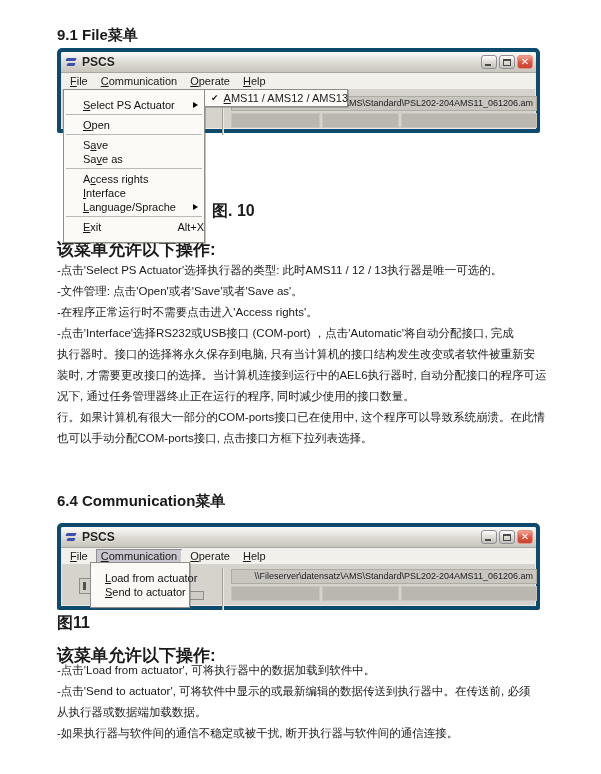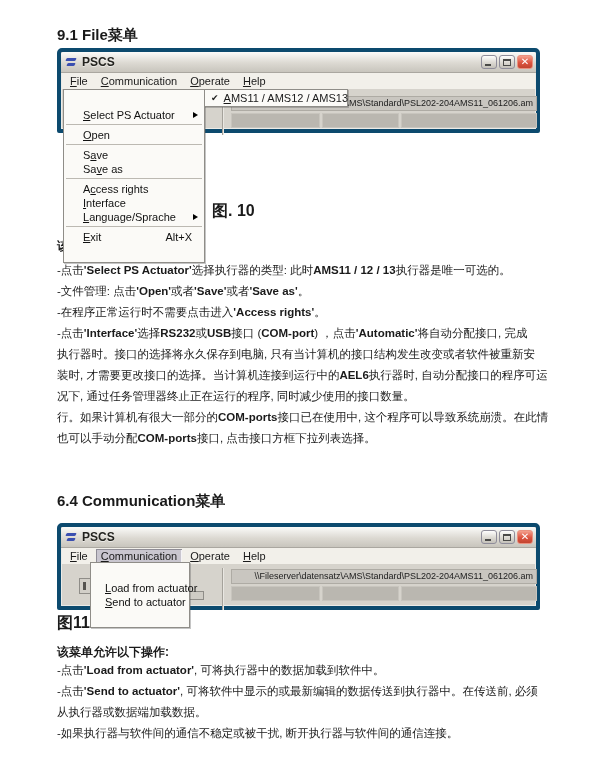--- a/index.html
+++ b/index.html
@@ -2,21 +2,21 @@
 <html><head>
 <meta charset="utf-8">
 <style>
   html,body{margin:0;padding:0;}
   body{
     width:601px;height:774px;position:relative;background:#ffffff;overflow:hidden;
     font-family:"Liberation Sans","DejaVu Sans",sans-serif;color:#1a1a1a;
   }
   .abs{position:absolute;}
   .section-heading{font-size:15px;font-weight:bold;line-height:18px;white-space:nowrap;}
-  .ops-heading{font-size:12px;font-weight:bold;white-space:nowrap;}
+  .ops-heading{font-size:17px;font-weight:bold;white-space:nowrap;}
   .body-lines{font-size:11.5px;line-height:21px;}
   .body-line{white-space:nowrap;height:21px;}
   .fig-caption{font-size:16px;font-weight:bold;white-space:nowrap;}
 
   
   .xp-window{
     width:483px;background:#a3a3a3;border:4px solid #0c4a6e;
     border-radius:5px 5px 2px 2px;box-sizing:border-box;
     box-shadow:inset 0 0 0 1px #ecebe7;
   }
@@ -54,39 +54,39 @@
     font-size:9px;line-height:13px;text-align:right;padding:0 3px;
     white-space:nowrap;overflow:hidden;color:#1c1c1c;
   }
   .strip{position:absolute;left:170px;width:306px;height:15px;display:flex;gap:2px;z-index:1;}
   .strip span{background:#bab7b0;border:1px solid #c8c5be;box-sizing:border-box;height:100%;}
   .strip .c1{width:89px;} .strip .c2{width:77px;} .strip .c3{flex:1 1 auto;}
 
   
   .menu-popup{
     position:absolute;background:#fbfaf7;border:1px solid #8f8d88;
-    box-shadow:1px 1px 0 rgba(90,90,90,.35);z-index:10;font-size:11px;padding:18px 0;box-sizing:border-box;
+    box-shadow:1px 1px 0 rgba(90,90,90,.35);z-index:10;font-size:11px;padding:8px 0;box-sizing:border-box;
   }
   .menu-item{height:14px;line-height:14px;padding-left:19px;position:relative;white-space:nowrap;color:#111;}
   .menu-popup.narrow .menu-item{padding-left:14px;}
   .menu-sep{height:1px;border-top:1px solid #bcb9b2;margin:2px 2px;}
   .submenu-arrow{position:absolute;right:6px;top:4px;width:0;height:0;
     border-top:3.5px solid transparent;border-bottom:3.5px solid transparent;border-left:5px solid #000;}
-  .shortcut{position:absolute;right:12px;}
+  .shortcut{position:absolute;right:0;}
   .submenu{display:flex;align-items:center;height:18px;padding:0 6px;z-index:11;}
   .submenu .check{font-size:9px;margin-right:5px;line-height:18px;}
   .submenu .sm-label{line-height:18px;white-space:nowrap;text-align:right;}
 
   
   .btn-fragment{position:absolute;background:#d2cfc8;border:1px solid #8f8d88;box-sizing:border-box;z-index:1;}
   .btn-fragment i{position:absolute;left:3px;top:3px;width:3px;height:8px;background:#55534f;}
   .hidden-buttons{position:absolute;background:#cfccc5;border:1px solid #8f8d88;box-sizing:border-box;z-index:1;}
 
   u{text-decoration:underline;}
-  b{font-weight:bold;margin-top:9px;}
+  b{font-weight:normal;margin-top:9px;}
 </style>
 </head>
 <body>
 
 <div class="abs section-heading" style="left:57px;top:26px;">9.1 File菜单</div>
 
 <div class="abs xp-window" style="left:57px;top:48px;height:85px;">
   <div class="titlebar">
     <span class="app-icon">
         <i></i>

